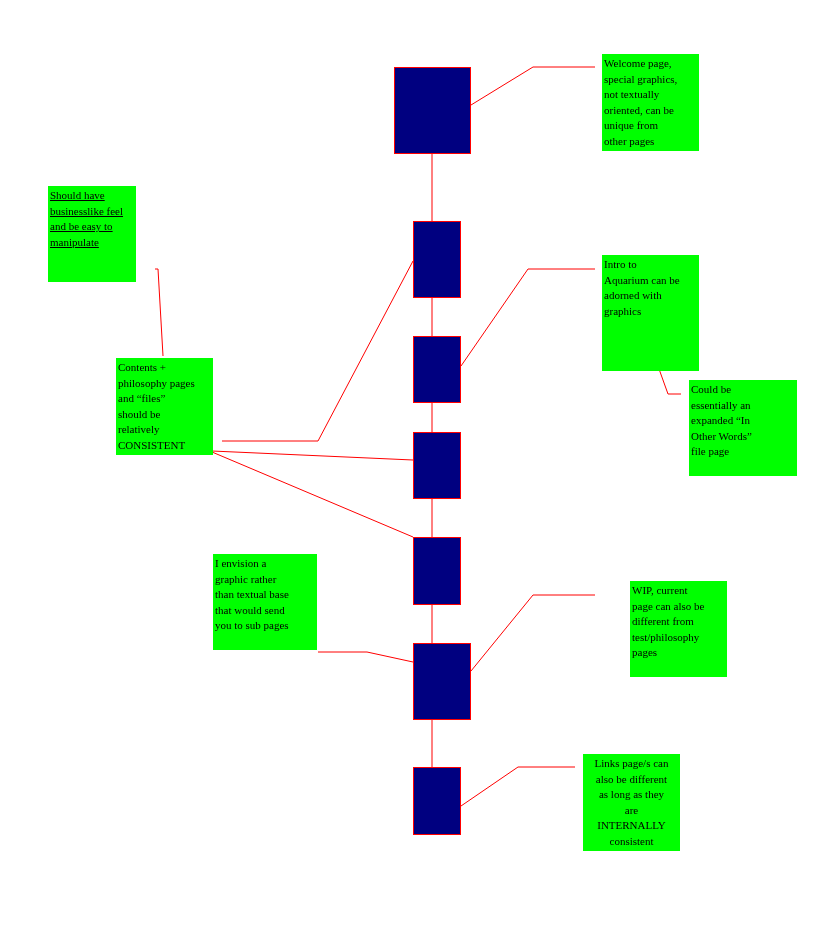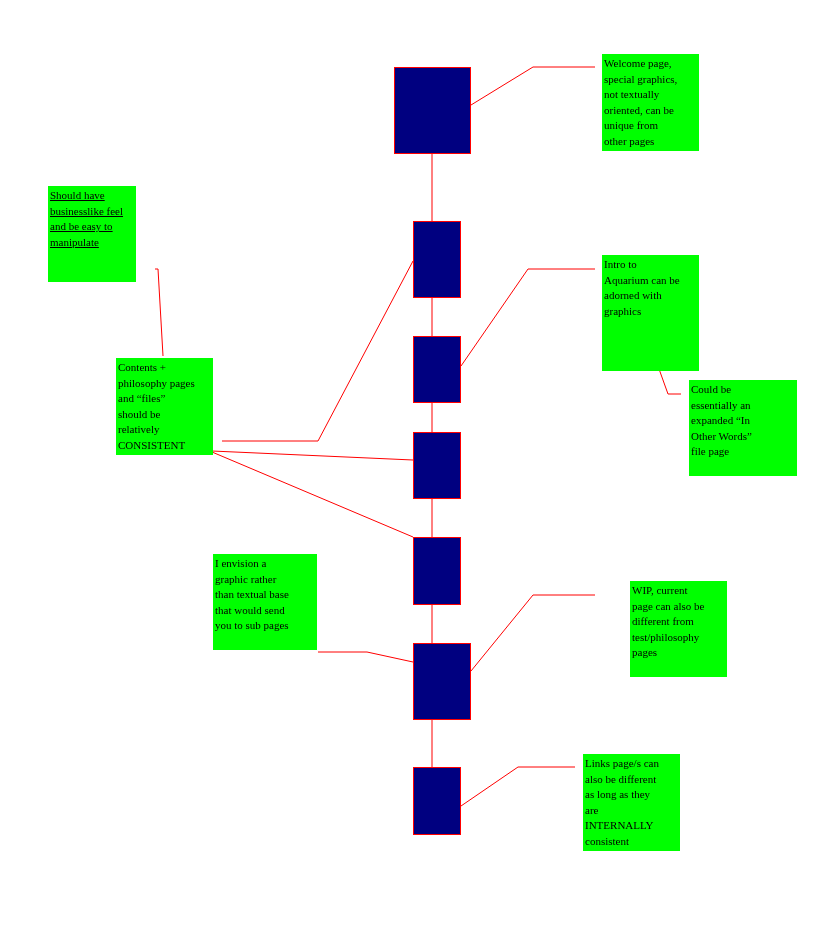--- a/index.html
+++ b/index.html
@@ -86,19 +86,19 @@
   <div class="note" style="left:213px;top:554px;width:104px;height:96px;">I envision a
 graphic rather
 than textual base
 that would send
 you to sub pages</div>
   <div class="note" style="left:602px;top:581px;width:97px;height:96px;margin-left:28px;">WIP, current
 page can also be
 different from
 test/philosophy
 pages</div>
-  <div class="note" style="left:583px;top:754px;width:97px;height:97px;">Links page/s  can
+  <div class="note" style="left:583px;top:754px;width:97px;height:97px;text-align:center;">Links page/s  can
 also be different
 as long as they
 are
 INTERNALLY
 consistent</div>
 </div>
 
 </body></html>

